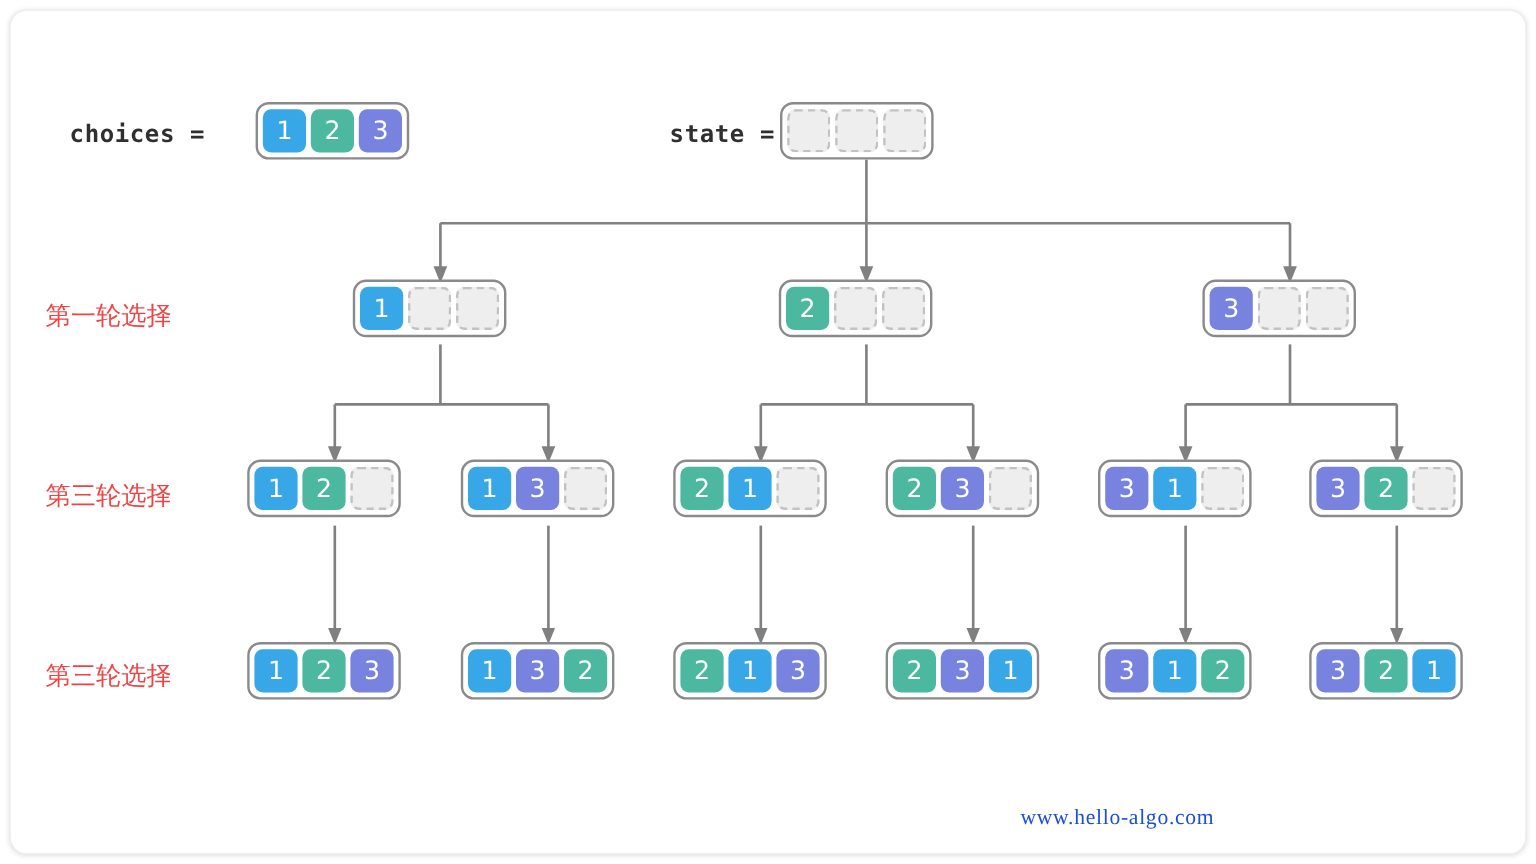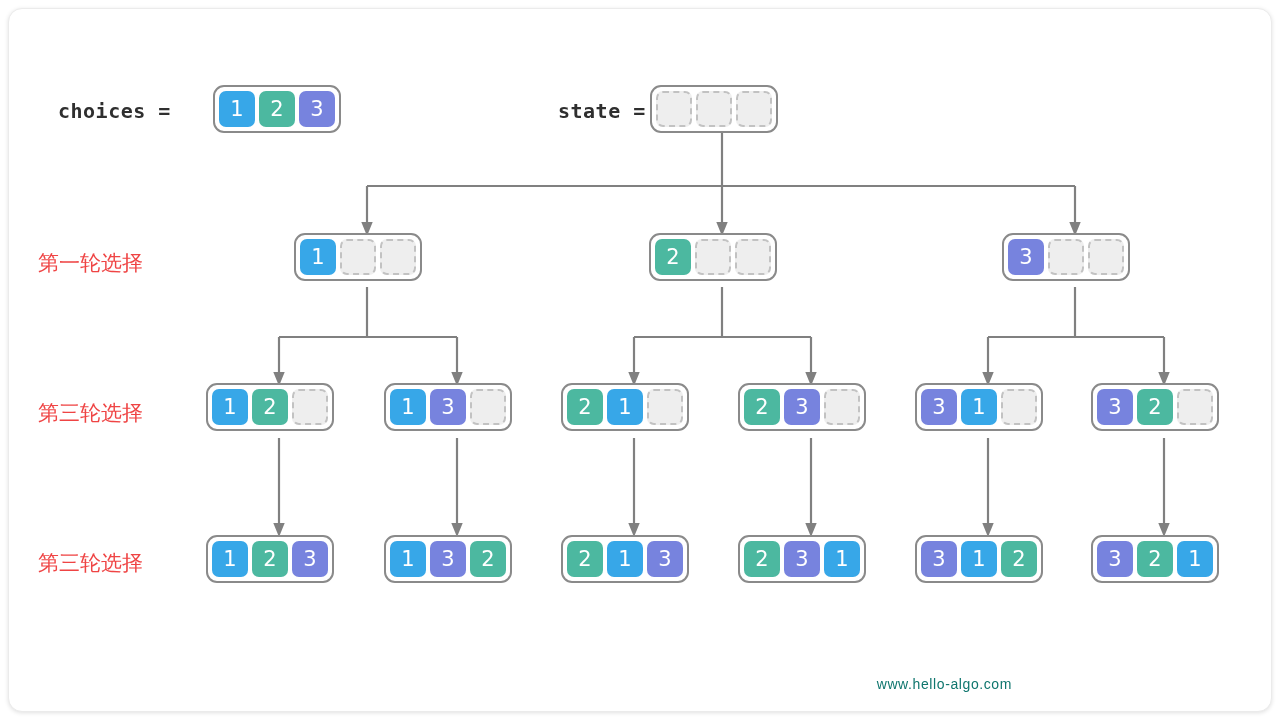--- a/index.html
+++ b/index.html
@@ -96,23 +96,23 @@
   }
   .cell.v1 { background: #37a7e8; }
   .cell.v2 { background: #4cb8a0; }
   .cell.v3 { background: #7783de; }
 
   
   .watermark {
     position: absolute;
     right: 40px;
     bottom: 28px;
-    font-family: Liberation Sans, sans-serif;
-    font-size: 14px;
-    color: #0f766e;
+    font-family: Liberation Serif, serif;
+    font-size: 18px;
+    color: #1d4ed8;
     letter-spacing: 0.6px;
   }
 </style>
 </head>
 <body>
 
 <div id="canvas">
   <div class="card-frame"></div>
 
   <svg id="wires" viewBox="0 0 1280 720" xmlns="http://www.w3.org/2000/svg">

